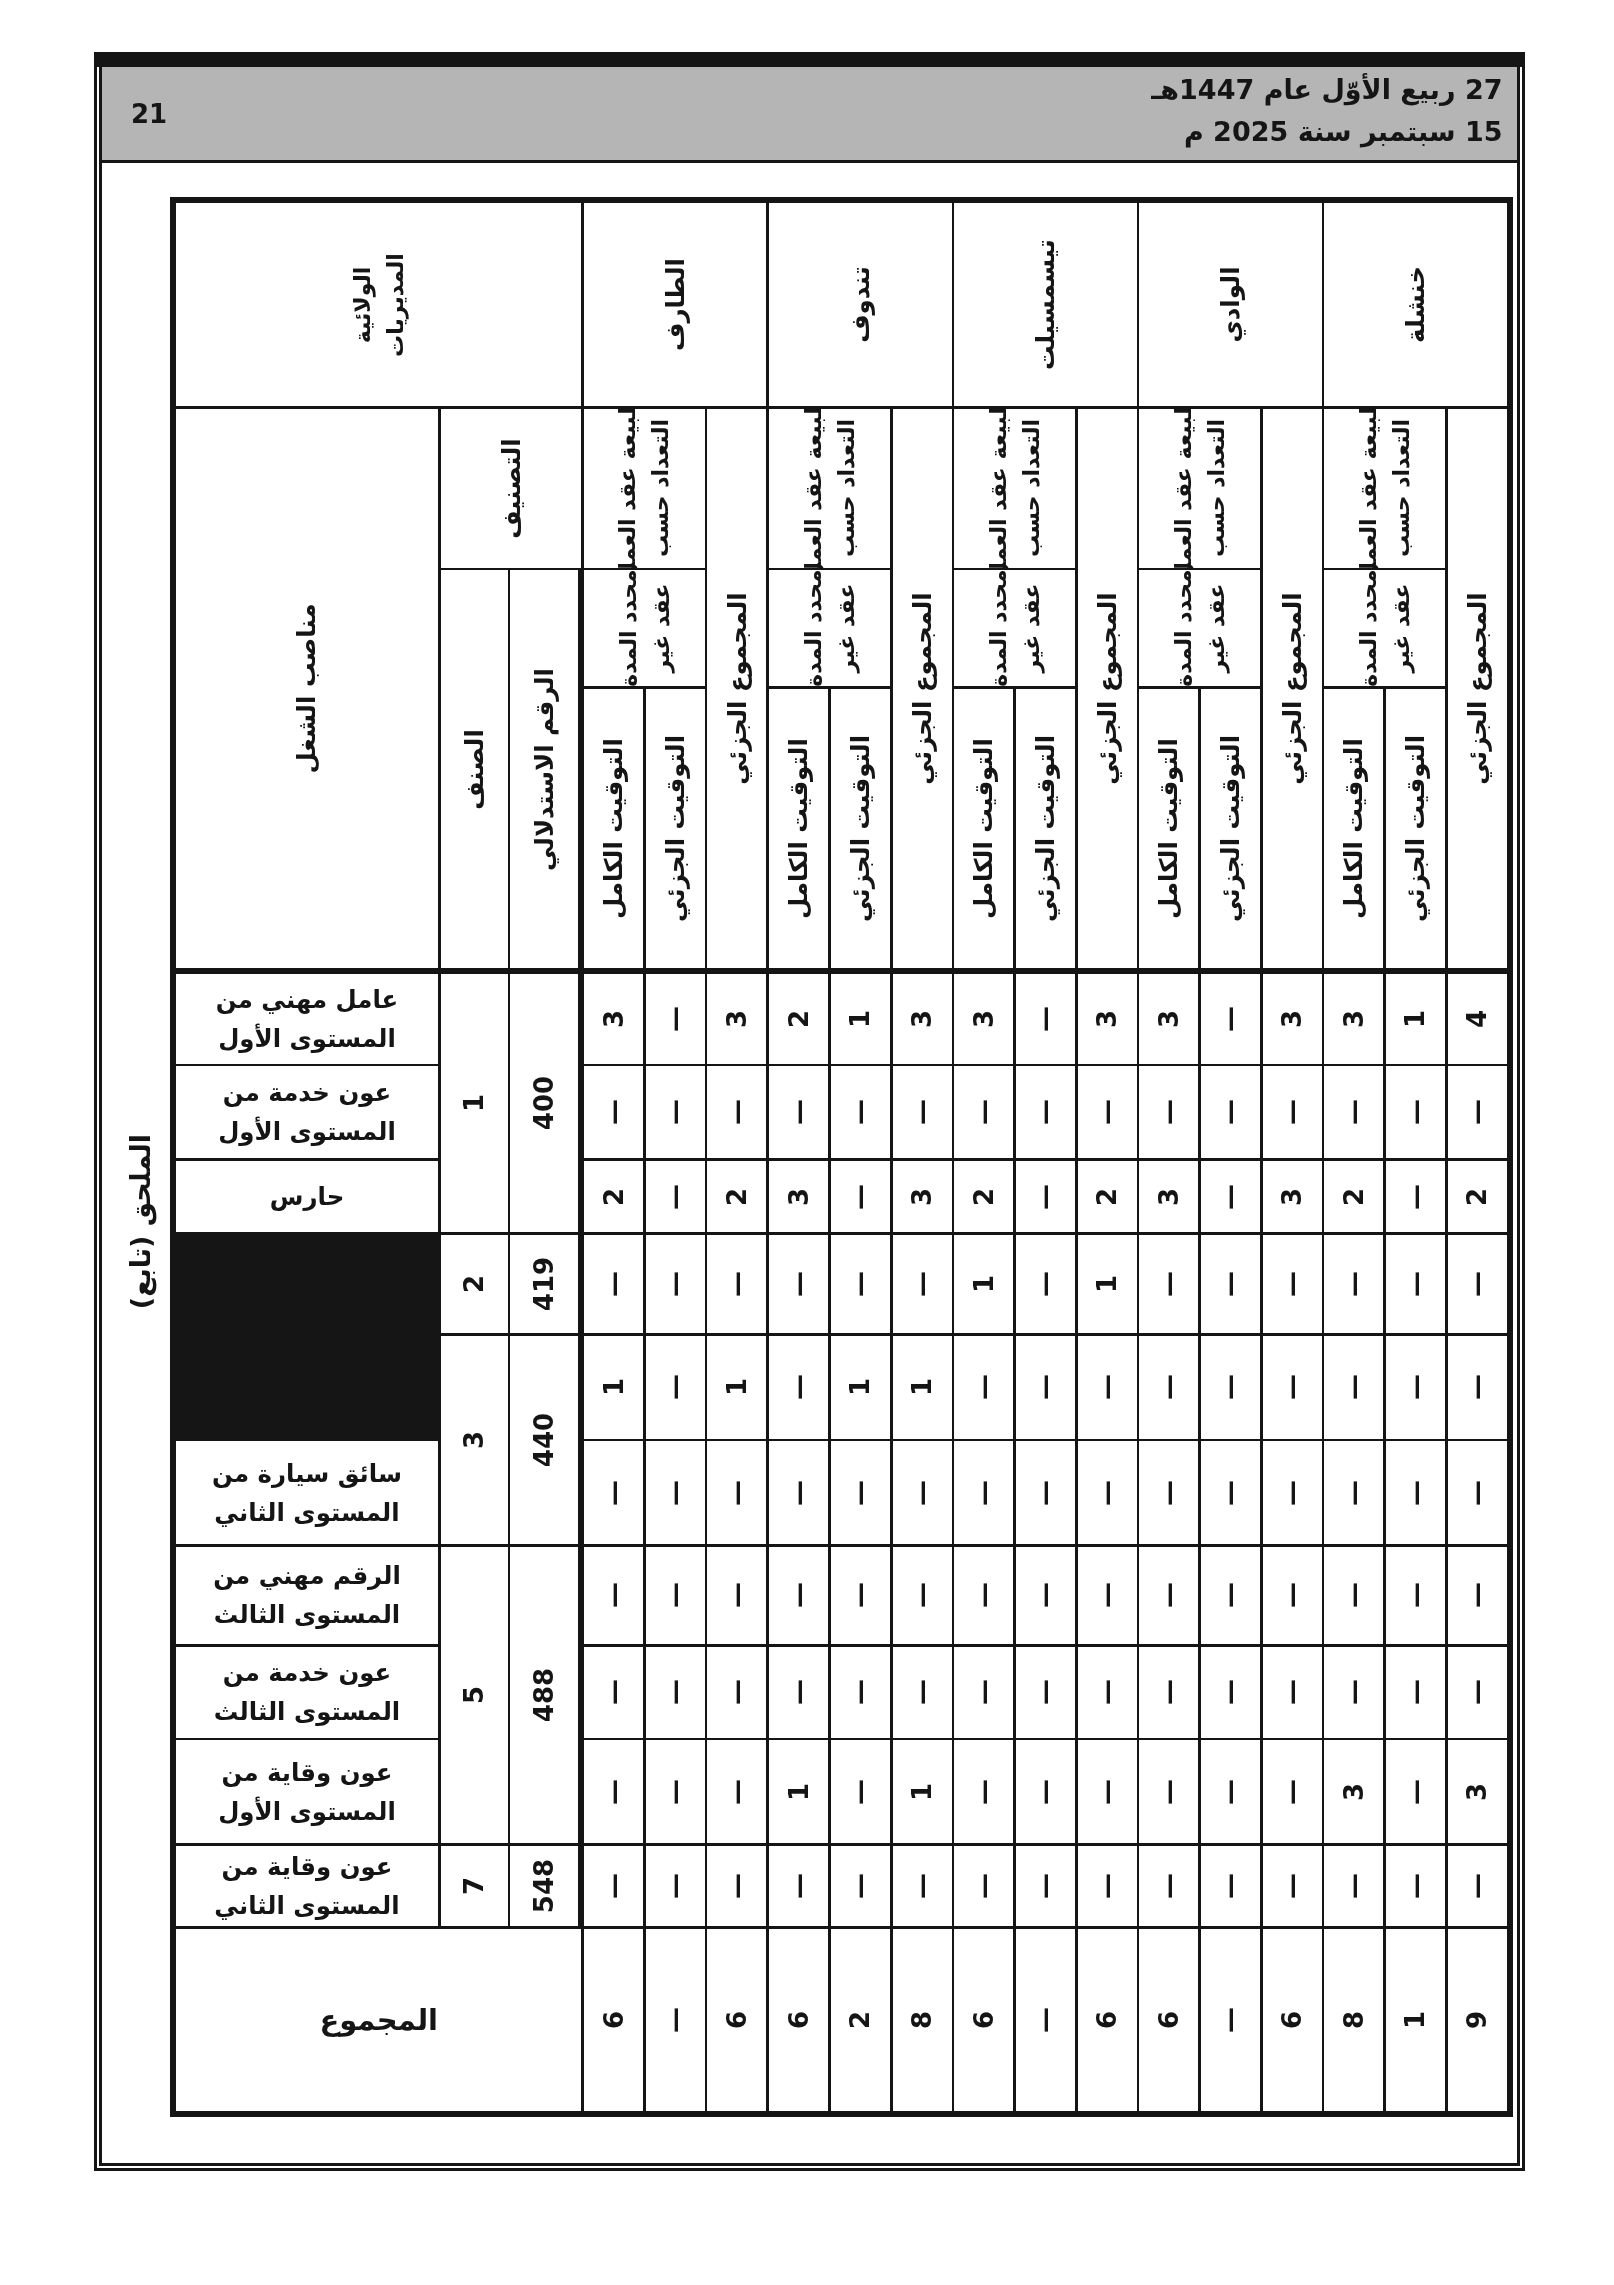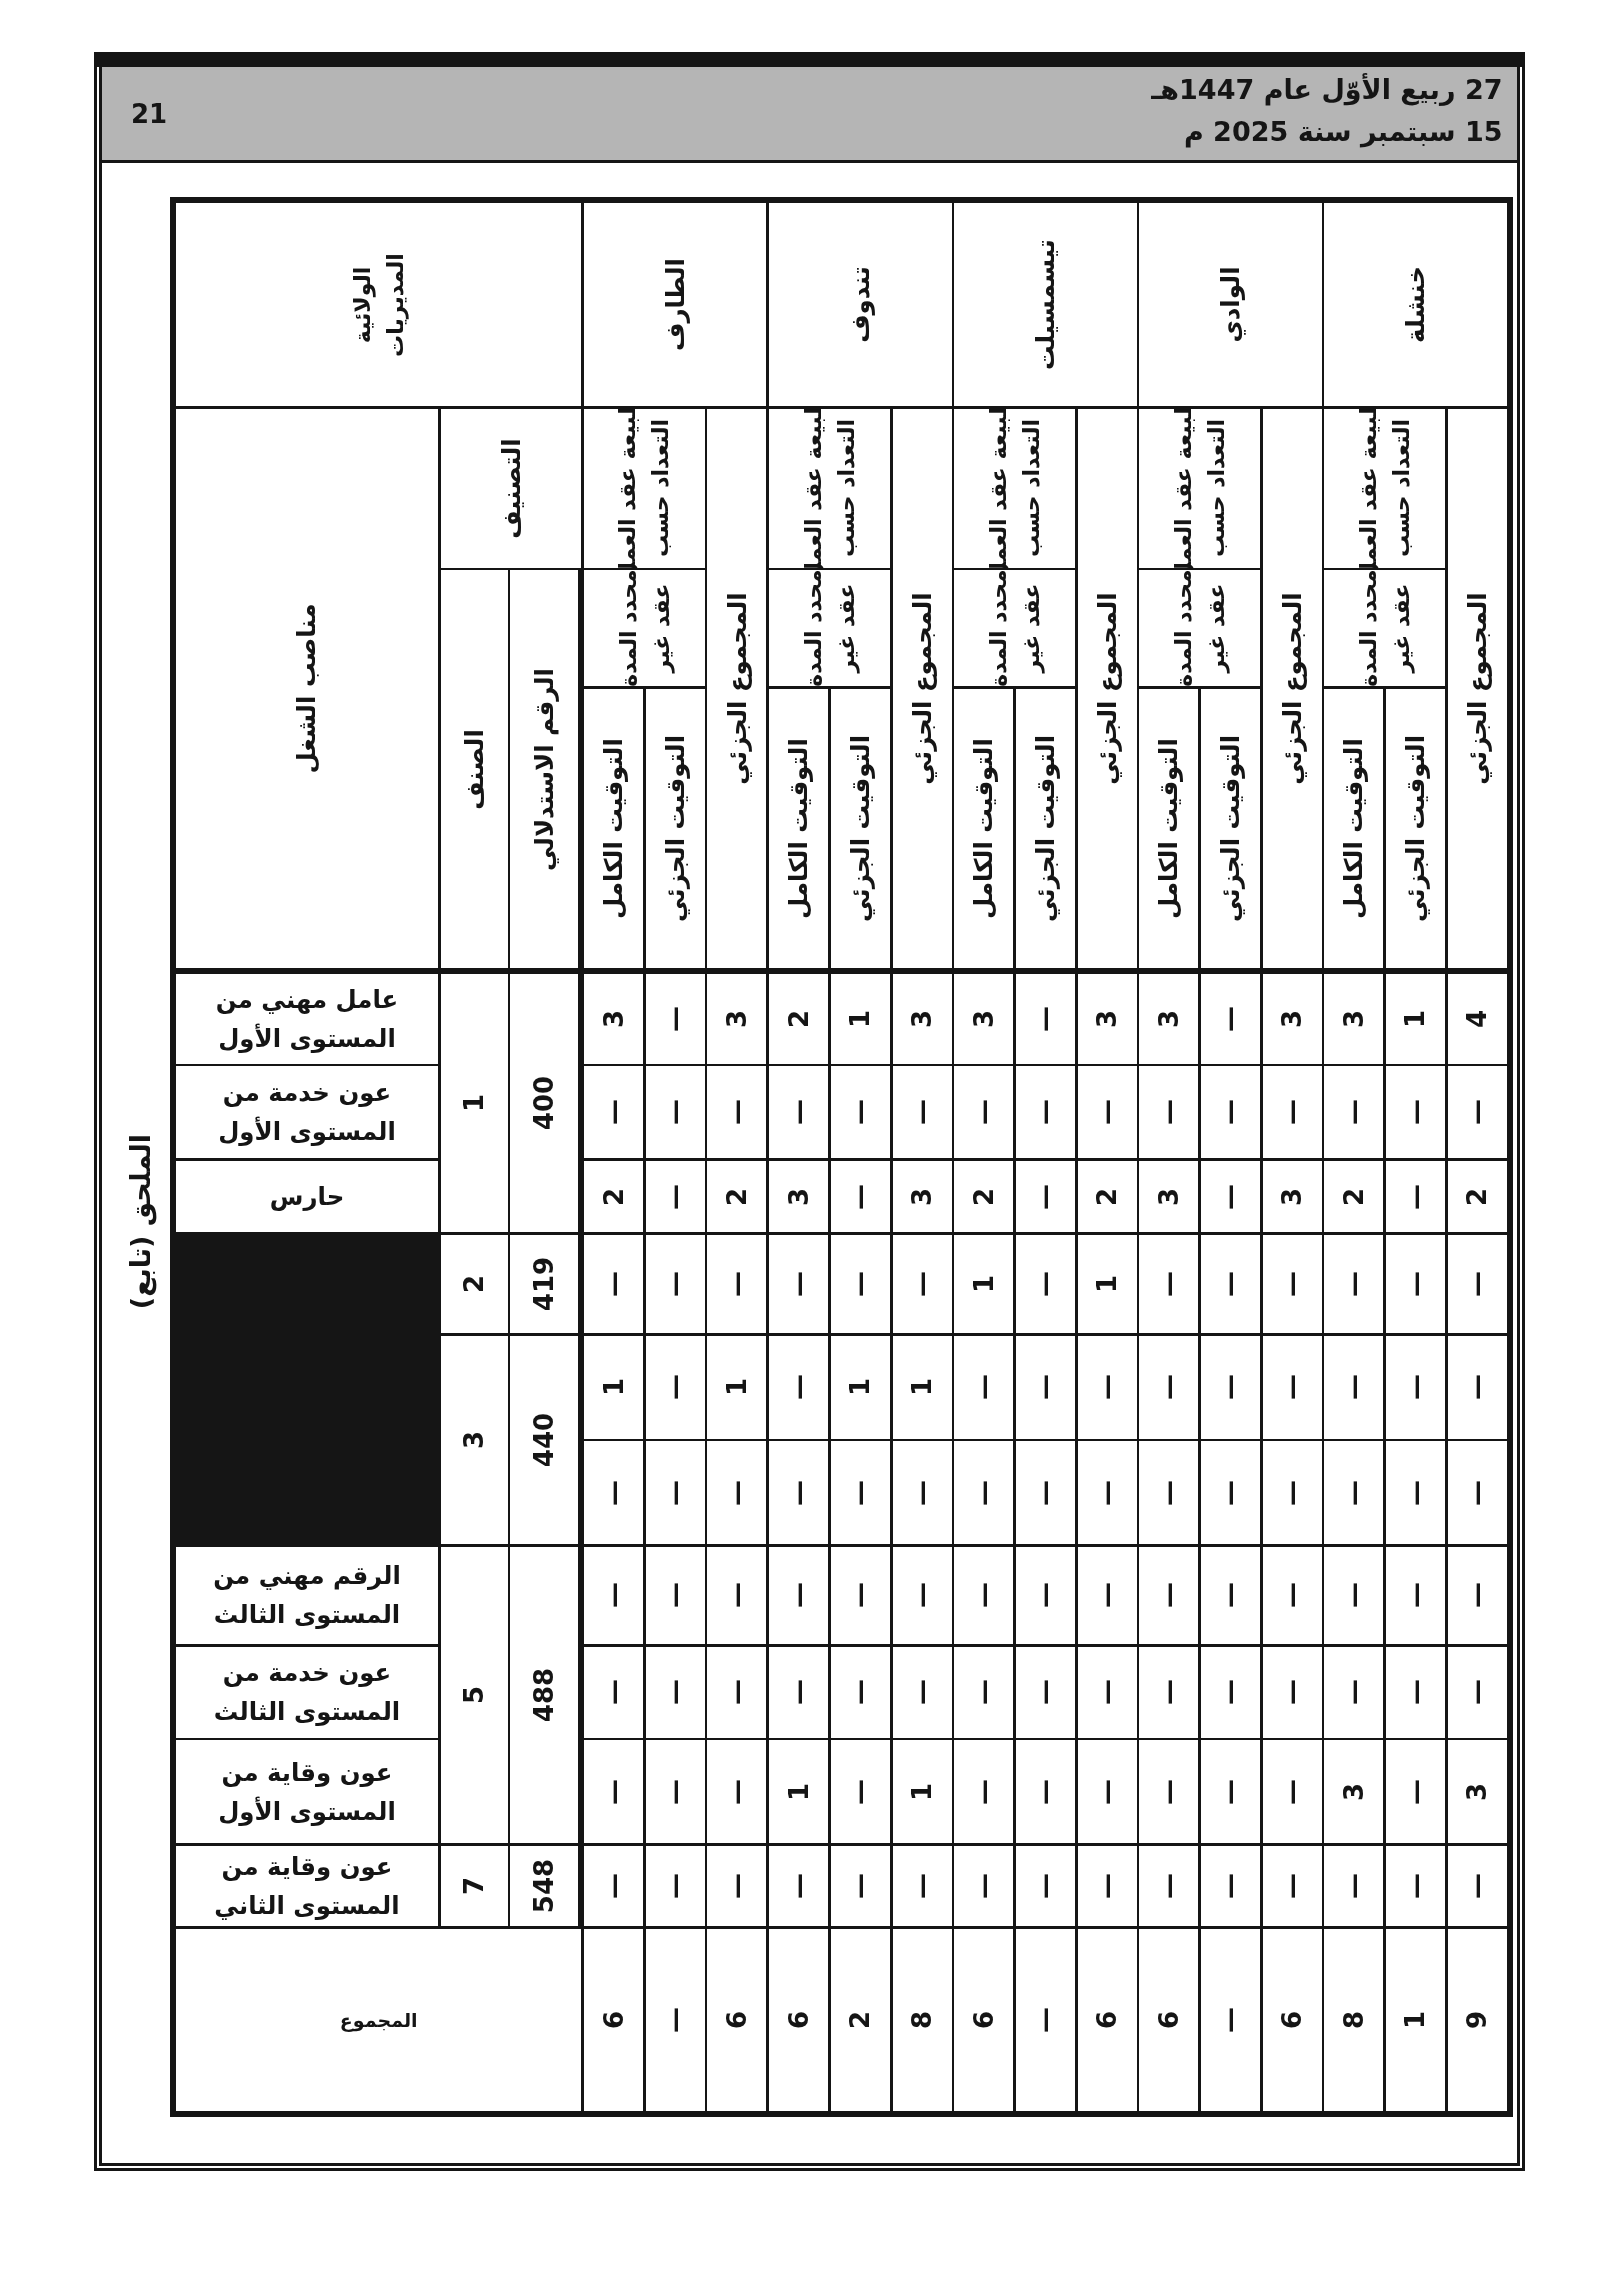--- a/index.html
+++ b/index.html
@@ -32,21 +32,21 @@
          gap:2.7px; background:#151515; border:6.3px solid #151515; }
   .c { background:#ffffff; display:flex; align-items:center; justify-content:center;
        overflow:hidden; box-sizing:border-box; }
   .rot  { transform:rotate(-90deg); white-space:nowrap; font-weight:bold; font-size:24.4px; direction:rtl; }
   .rot2 { transform:rotate(-90deg); display:flex; flex-direction:column-reverse;
           align-items:center; font-weight:bold; font-size:22px; line-height:1.5; direction:rtl; }
   .rot2 span { white-space:nowrap; }
   .num  { transform:rotate(-90deg); white-space:nowrap; font-weight:bold; font-size:26px; }
   .job  { font-weight:bold; font-size:24.4px; text-align:center; line-height:1.6;
           padding:0 22px; direction:rtl; }
-  .tlabel { font-weight:bold; font-size:19px; direction:rtl; }
+  .tlabel { font-weight:bold; font-size:29px; direction:rtl; }
   .thickb { border-bottom:3.6px solid #151515; }
   .thickr { border-right:3.6px solid #151515; }
 </style>
 </head>
 <body>
 
 <div class="topbar"></div>
 <div class="frame"></div>
 
 <div class="band">
@@ -210,20 +210,23 @@
 
   <div class="c" style="grid-area:5/1/6/2">
       <div class="job">عامل مهني من المستوى الأول</div>
     </div>
   <div class="c" style="grid-area:6/1/7/2">
       <div class="job">عون خدمة من المستوى الأول</div>
     </div>
   <div class="c" style="grid-area:7/1/8/2">
       <div class="job">حارس</div>
     </div>
+  <div class="c" style="grid-area:10/1/11/2">
+      <div class="job">سائق سيارة من المستوى الثاني</div>
+    </div>
   <div class="c" style="grid-area:11/1/12/2">
       <div class="job">الرقم مهني من المستوى الثالث</div>
     </div>
   <div class="c" style="grid-area:12/1/13/2">
       <div class="job">عون خدمة من المستوى الثالث</div>
     </div>
   <div class="c" style="grid-area:13/1/14/2">
       <div class="job">عون وقاية من المستوى الأول</div>
     </div>
   <div class="c" style="grid-area:14/1/15/2">

